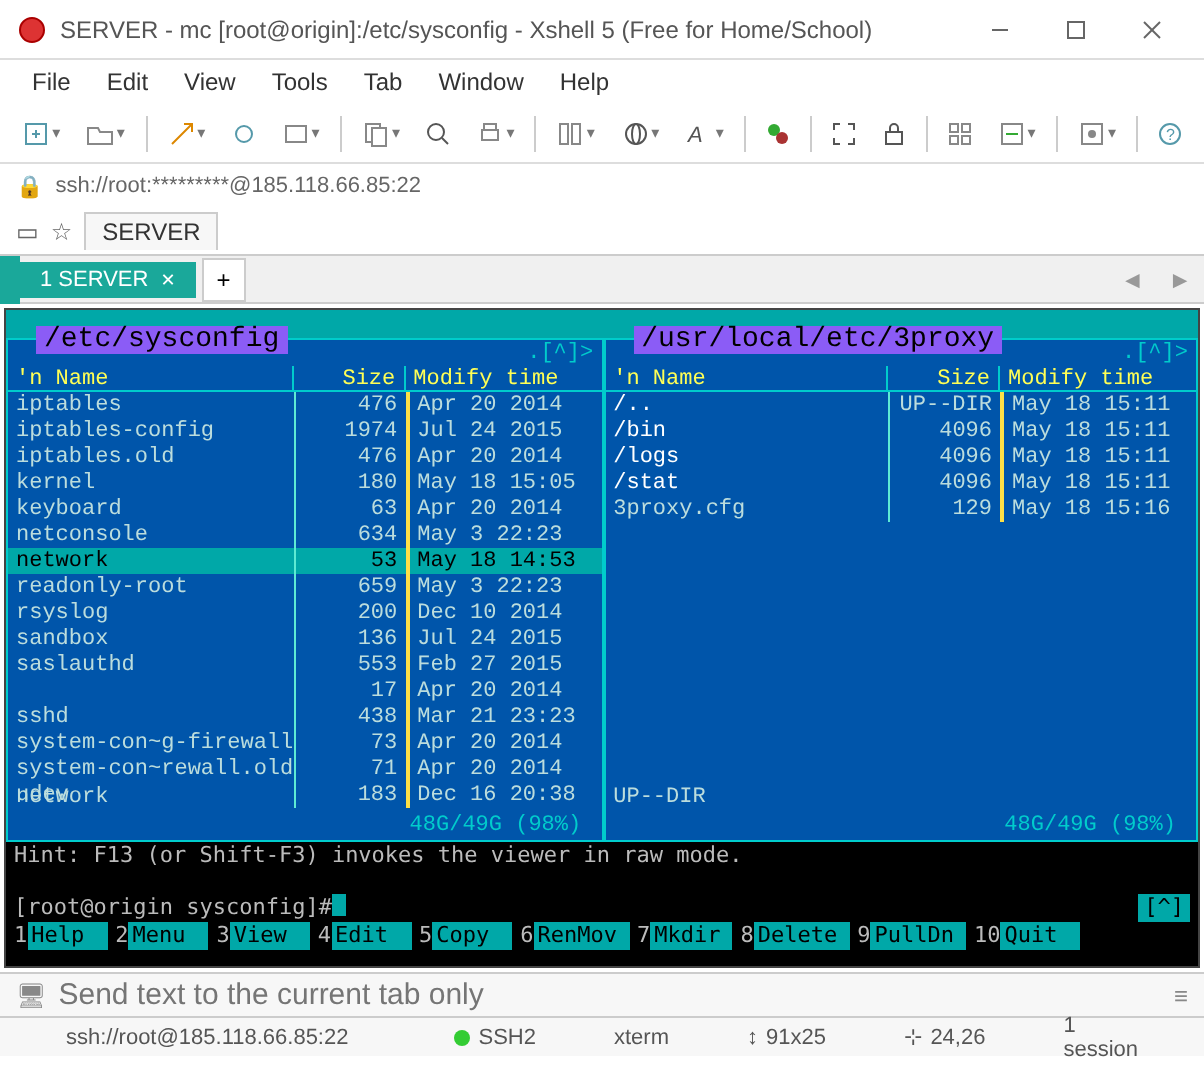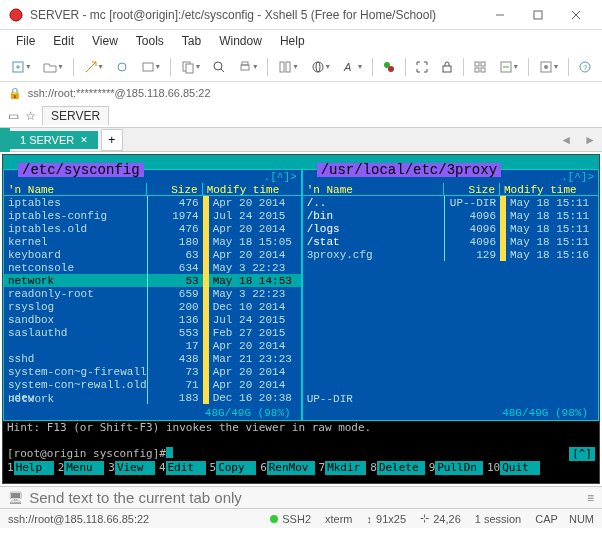--- a/index.html
+++ b/index.html
@@ -48,21 +48,21 @@
 .panel-top { display: flex; justify-content: flex-end; color: #00cccc; padding: 0 4px; font-size: 11px; height: 13px; }
 .panel-cols { display: flex; border-bottom: 1px solid #00cccc; height: 13px; }
 .panel-cols div { color: #ffff55; font-size: 11px; padding: 0 4px; border-right: 1px solid #00cccc; }
 .panel-cols .cname { flex: 1; }
 .panel-cols .csize { width: 56px; text-align: right; }
 .panel-cols .cmod { width: 98px; border-right: none; }
 .panel-body { }
 .row { display: flex; height: 13px; font-size: 11px; }
 .row .rname { flex: 1; padding-left: 4px; color: #bdd; overflow: hidden; white-space: nowrap; }
 .row .rsize { width: 56px; text-align: right; padding-right: 4px; color: #bdd; border-left: 1px solid #5eead4; }
-.row .rmod { width: 98px; padding-left: 4px; color: #bdd; border-left: 6px solid #fde047; white-space: nowrap; }
+.row .rmod { width: 98px; padding-left: 4px; color: #bdd; border-left: 2px solid #fde047; white-space: nowrap; }
 .row.sel { background: #00a8a8; color: #000; }
 .row.sel .rname, .row.sel .rsize, .row.sel .rmod { color: #000; }
 .row.dir .rname { color: #fff; }
 .row.hl .rname { color: #ffff55; margin-top: 44px; }
 .panel-footer { position: absolute; bottom: 14px; left: 4px; color: #bdd; font-size: 11px; }
 .panel-footer-right { position: absolute; bottom: 14px; left: 4px; color: #bdd; font-size: 11px; }
 .panel-stats { position: absolute; bottom: 0; right: 10px; color: #00cccc; font-size: 11px; }
 
 .hint { background: #000; color: #bbb; font-family: "Consolas", monospace; font-size: 11px; padding: 0 4px; height: 14px; }
 .prompt { background: #000; color: #fff; font-family: "Consolas", monospace; font-size: 11px; padding: 0 4px; height: 14px; display: flex; margin-top: 12px; }
@@ -74,21 +74,21 @@
 .fkey { display: flex; }
 .fkey .n { color: #bbb; padding-left: 4px; }
 .fkey .l { background: #00a8a8; color: #000; padding: 0 6px 0 2px; min-width: 40px; }
 
 .statusbar1 { display: flex; align-items: center; height: 22px; padding: 0 8px; border-top: 1px solid #ccc; background: #f7f7f7; gap: 6px; }
 .statusbar1 .comp { color: #888; }
 .statusbar1 input { flex: 1; border: none; background: transparent; font-size: 15px; color: #888; outline: none; }
 .statusbar1 .bars { color: #888; }
 
 .statusbar2 { display: flex; align-items: center; height: 20px; padding: 0 8px; border-top: 1px solid #ccc; background: #f7f7f7; font-size: 11px; color: #555; gap: 14px; }
-.statusbar2 .seg { display: flex; align-items: center; gap: 4px; }
+.statusbar2 .seg { display: flex; align-items: center; gap: 4px; margin-left: 25px; }
 .statusbar2 .spacer { flex: 1; }
 .greendot { width: 8px; height: 8px; background: #3c3; border-radius: 50%; }
 
 svg { display: block; }
 </style>
 </head>
 <body>
 
 <div class="titlebar">
   <span class="icon-app">

